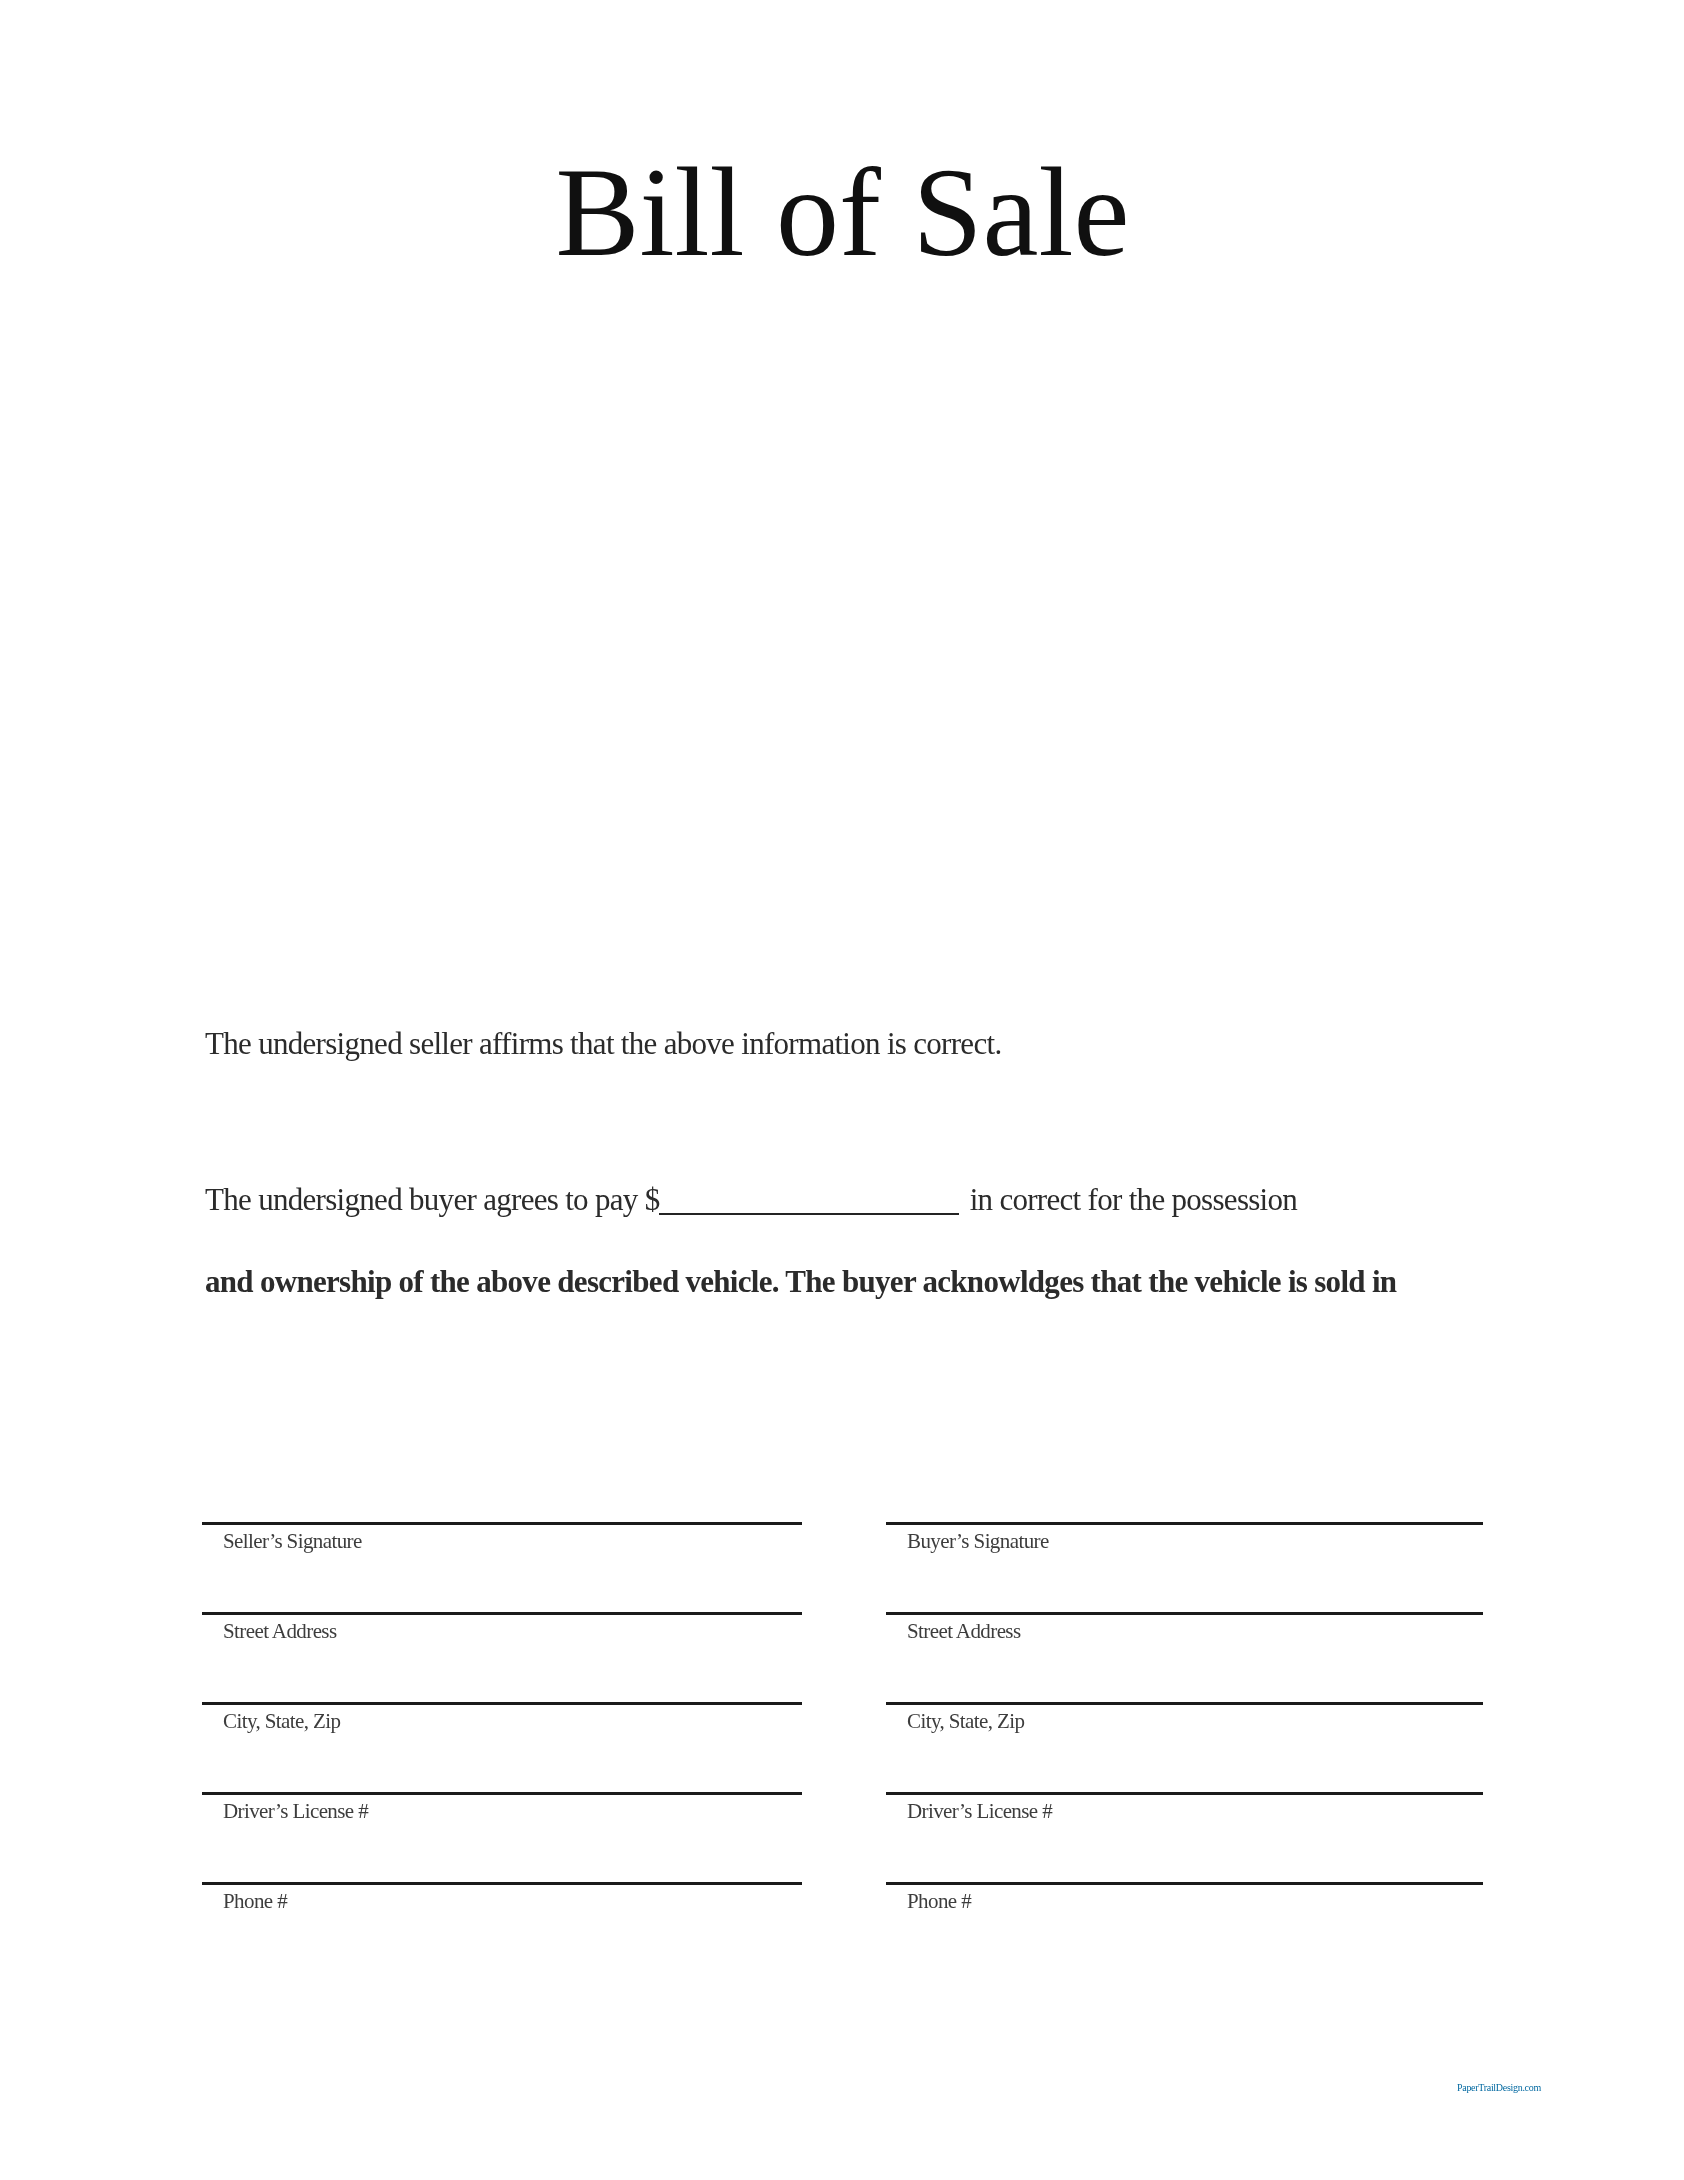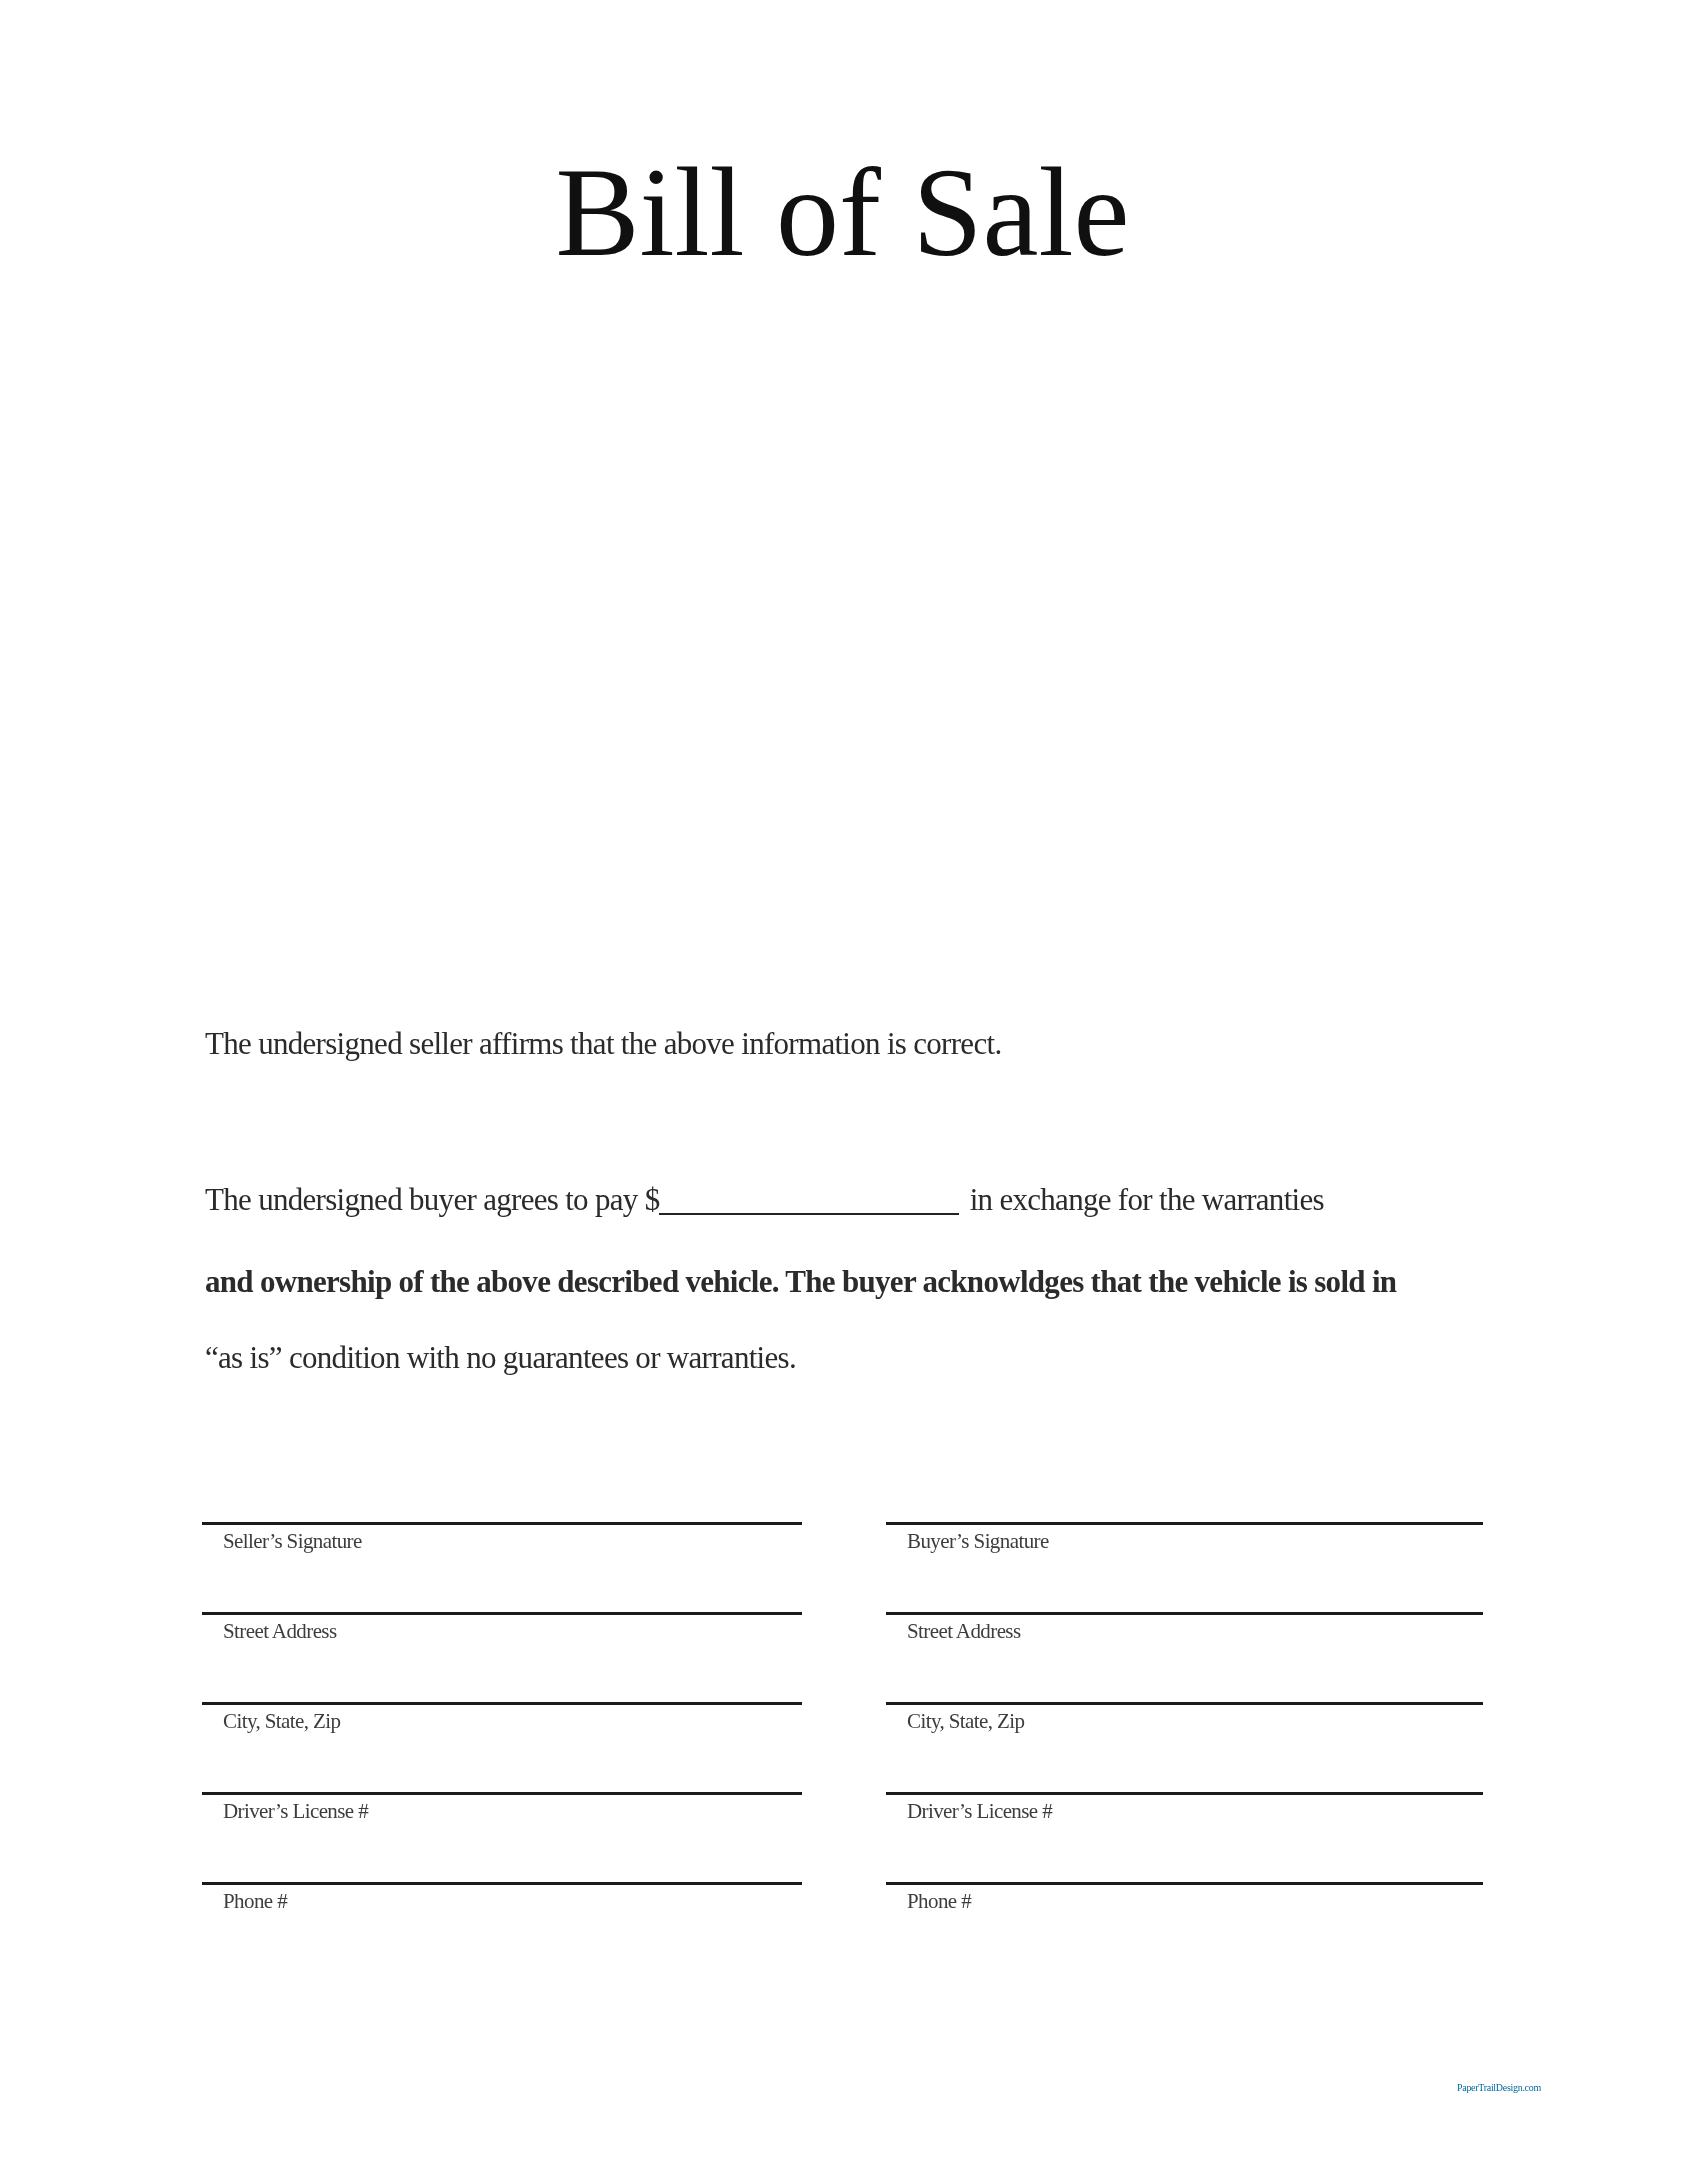--- a/index.html
+++ b/index.html
@@ -94,23 +94,22 @@
 </head>
 <body>
 
 <div class="page">
 
   <h1 class="title">Bill of Sale</h1>
 
 
   <p class="stmt stmt-seller">The undersigned seller affirms that the above information is correct.</p>
 
-  <p class="stmt stmt-buyer-1"><span>The undersigned buyer agrees to pay $</span><span class="blank"></span><span class="after-blank">in exchange for the warranties</span></p>
+  <p class="stmt stmt-buyer-1"><span>The undersigned buyer agrees to pay $</span><span class="blank"></span><span class="after-blank">in correct for the possession</span></p>
   <p class="stmt stmt-buyer-2">and ownership of the above described vehicle. The buyer acknowldges that the vehicle is sold in</p>
-  <p class="stmt stmt-buyer-3">“as is” condition with no guarantees or warranties.</p>
 
   <div class="sig-col seller">
     <div class="sfield">
       <div class="flabel">Seller’s Signature</div>
     </div>
     <div class="sfield">
       <div class="flabel">Street Address</div>
     </div>
     <div class="sfield">
       <div class="flabel">City, State, Zip</div>

